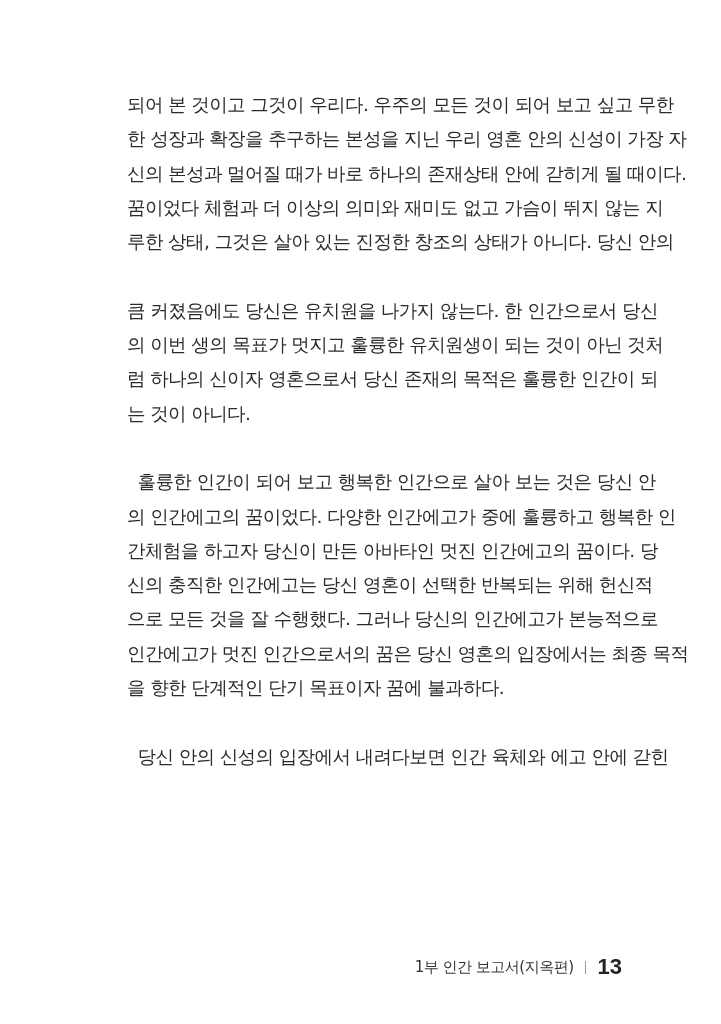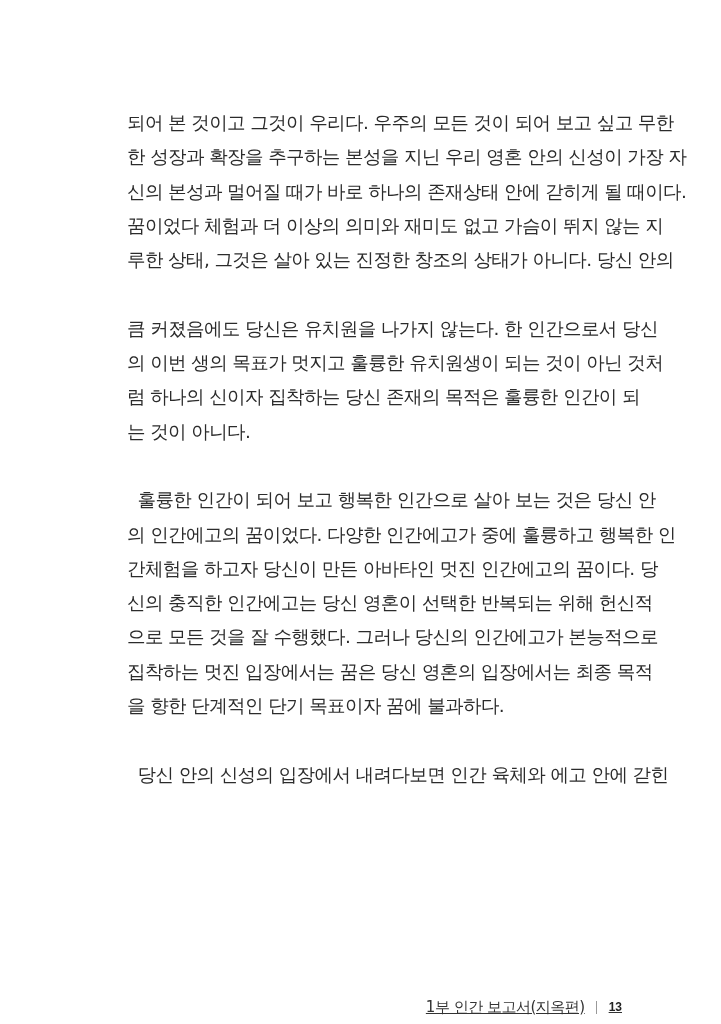--- a/index.html
+++ b/index.html
@@ -11,21 +11,21 @@
       width: 721px;
       height: 1024px;
       position: relative;
       overflow: hidden;
       font-family: "DejaVu Sans", "Liberation Sans", sans-serif;
       color: #2b2b2b;
     }
     .page-body {
       position: absolute;
       left: 127px;
-      top: 106px;
+      top: 88px;
       width: 497px;
     }
     .paragraph {
       margin: 0 0 34.3px 0;
       font-size: 18.5px;
       line-height: 34.3px;
       text-align: justify;
       text-align-last: left;
       letter-spacing: -0.6px;
       word-spacing: 0px;
@@ -35,72 +35,71 @@
       white-space: nowrap;
       text-align-last: justify;
       text-align: justify;
     }
     .line.last {
       text-align-last: left;
     }
     .footer {
       position: absolute;
       right: 99px;
-      top: 996px;
+      top: 956px;
       height: 22px;
       display: flex;
       align-items: center;
       font-size: 15px;
       color: #333333;
-      text-decoration: underline;
     }
     .footer .running-head {
       letter-spacing: -0.5px;
     }
     .footer .sep {
       display: inline-block;
       width: 1px;
       height: 13px;
       background: #999999;
       margin: 0 12px 0 11px;
     }
     .footer .page-num {
       font-family: "Liberation Sans", sans-serif;
       font-weight: bold;
-      font-size: 12px;
+      font-size: 22px;
       color: #222222;
     }
   </style>
 </head>
 <body>
 
 <div class="page-body">
 
   <p class="paragraph">
     <span class="line">되어 본 것이고 그것이 우리다. 우주의 모든 것이 되어 보고 싶고 무한</span>
     <span class="line">한 성장과 확장을 추구하는 본성을 지닌 우리 영혼 안의 신성이 가장 자</span>
     <span class="line">신의 본성과 멀어질 때가 바로 하나의 존재상태 안에 갇히게 될 때이다.</span>
     <span class="line">꿈이었다 체험과 더 이상의 의미와 재미도 없고 가슴이 뛰지 않는 지</span>
     <span class="line">루한 상태, 그것은 살아 있는 진정한 창조의 상태가 아니다. 당신 안의</span>
   </p>
 
   <p class="paragraph">
     <span class="line">큼 커졌음에도 당신은 유치원을 나가지 않는다. 한 인간으로서 당신</span>
     <span class="line">의 이번 생의 목표가 멋지고 훌륭한 유치원생이 되는 것이 아닌 것처</span>
-    <span class="line">럼 하나의 신이자 집착하는 당신 존재의 목적은 훌륭한 인간이 되</span>
+    <span class="line">럼 하나의 신이자 영혼으로서 당신 존재의 목적은 훌륭한 인간이 되</span>
     <span class="line last">는 것이 아니다.</span>
   </p>
 
   <p class="paragraph">
     <span class="line">&nbsp;&nbsp;훌륭한 인간이 되어 보고 행복한 인간으로 살아 보는 것은 당신 안</span>
     <span class="line">의 인간에고의 꿈이었다. 다양한 인간에고가 중에 훌륭하고 행복한 인</span>
     <span class="line">간체험을 하고자 당신이 만든 아바타인 멋진 인간에고의 꿈이다. 당</span>
     <span class="line">신의 충직한 인간에고는 당신 영혼이 선택한 반복되는 위해 헌신적</span>
     <span class="line">으로 모든 것을 잘 수행했다. 그러나 당신의 인간에고가 본능적으로</span>
-    <span class="line">집착하는 멋진 입장에서는 꿈은 당신 영혼의 입장에서는 최종 목적</span>
+    <span class="line">인간에고가 멋진 인간으로서의 꿈은 당신 영혼의 입장에서는 최종 목적</span>
     <span class="line last">을 향한 단계적인 단기 목표이자 꿈에 불과하다.</span>
   </p>
 
   <p class="paragraph">
     <span class="line">&nbsp;&nbsp;당신 안의 신성의 입장에서 내려다보면 인간 육체와 에고 안에 갇힌</span>
   </p>
 
 </div>
 
 <div class="footer">

